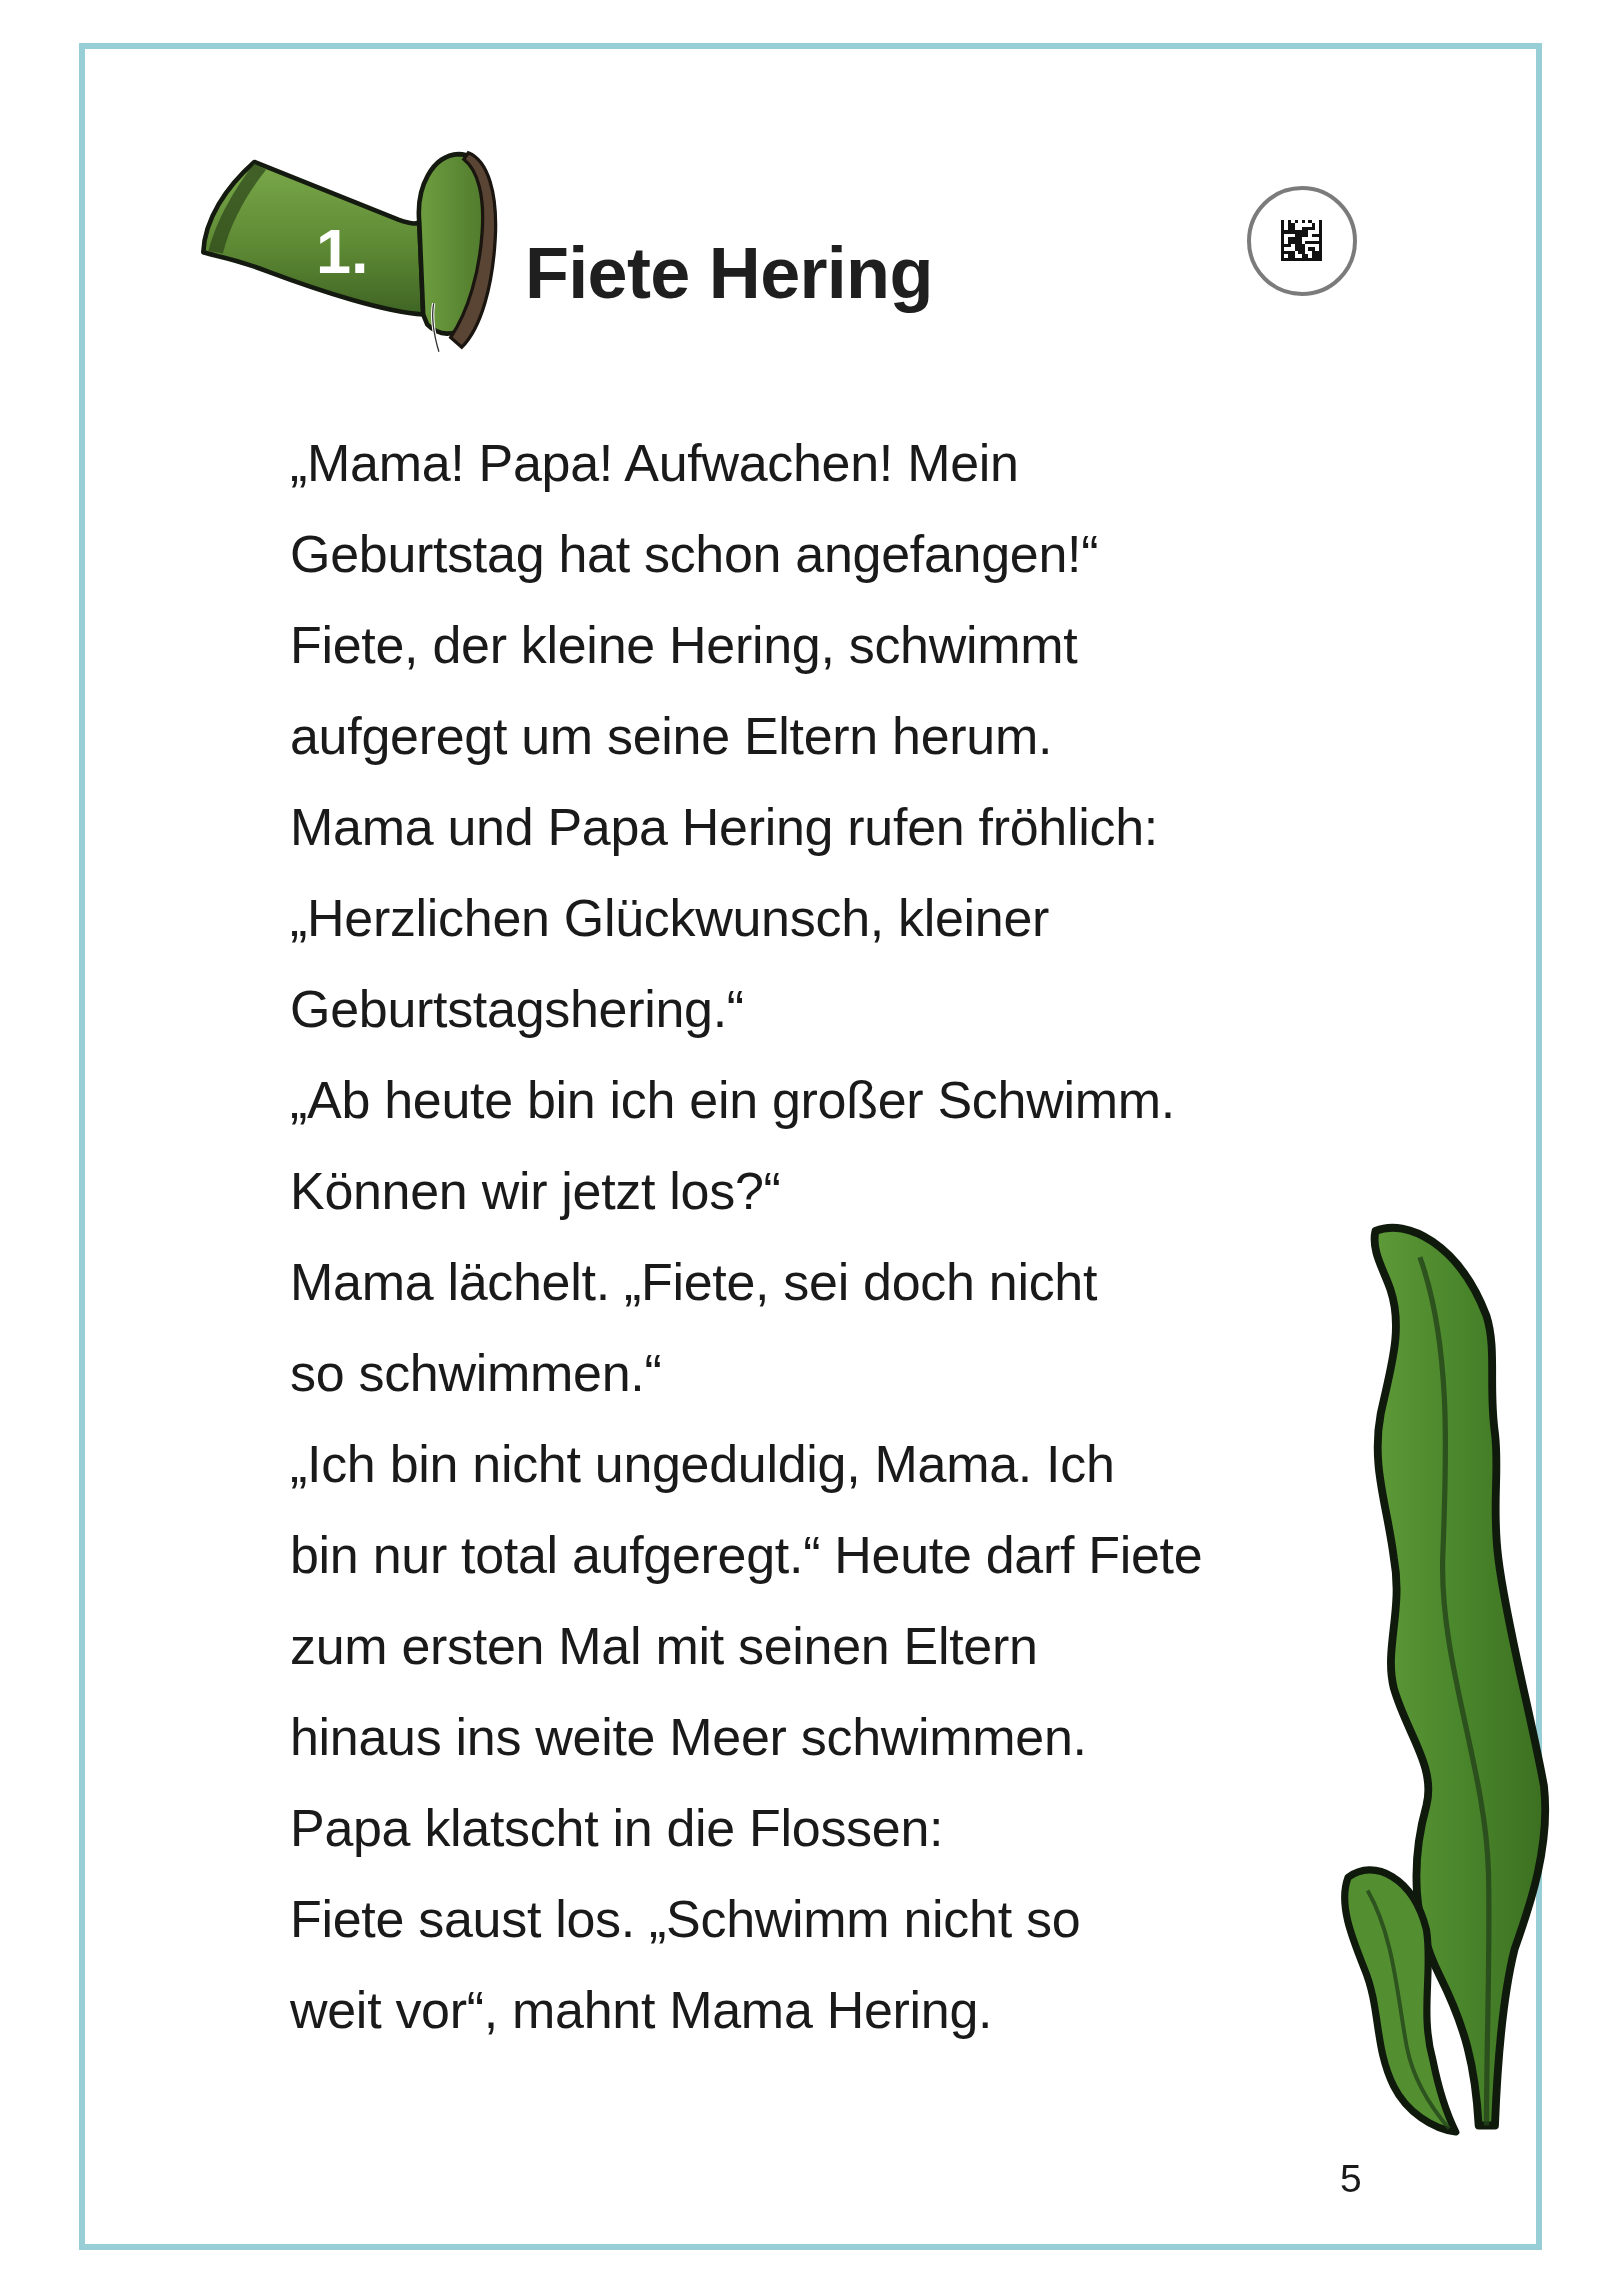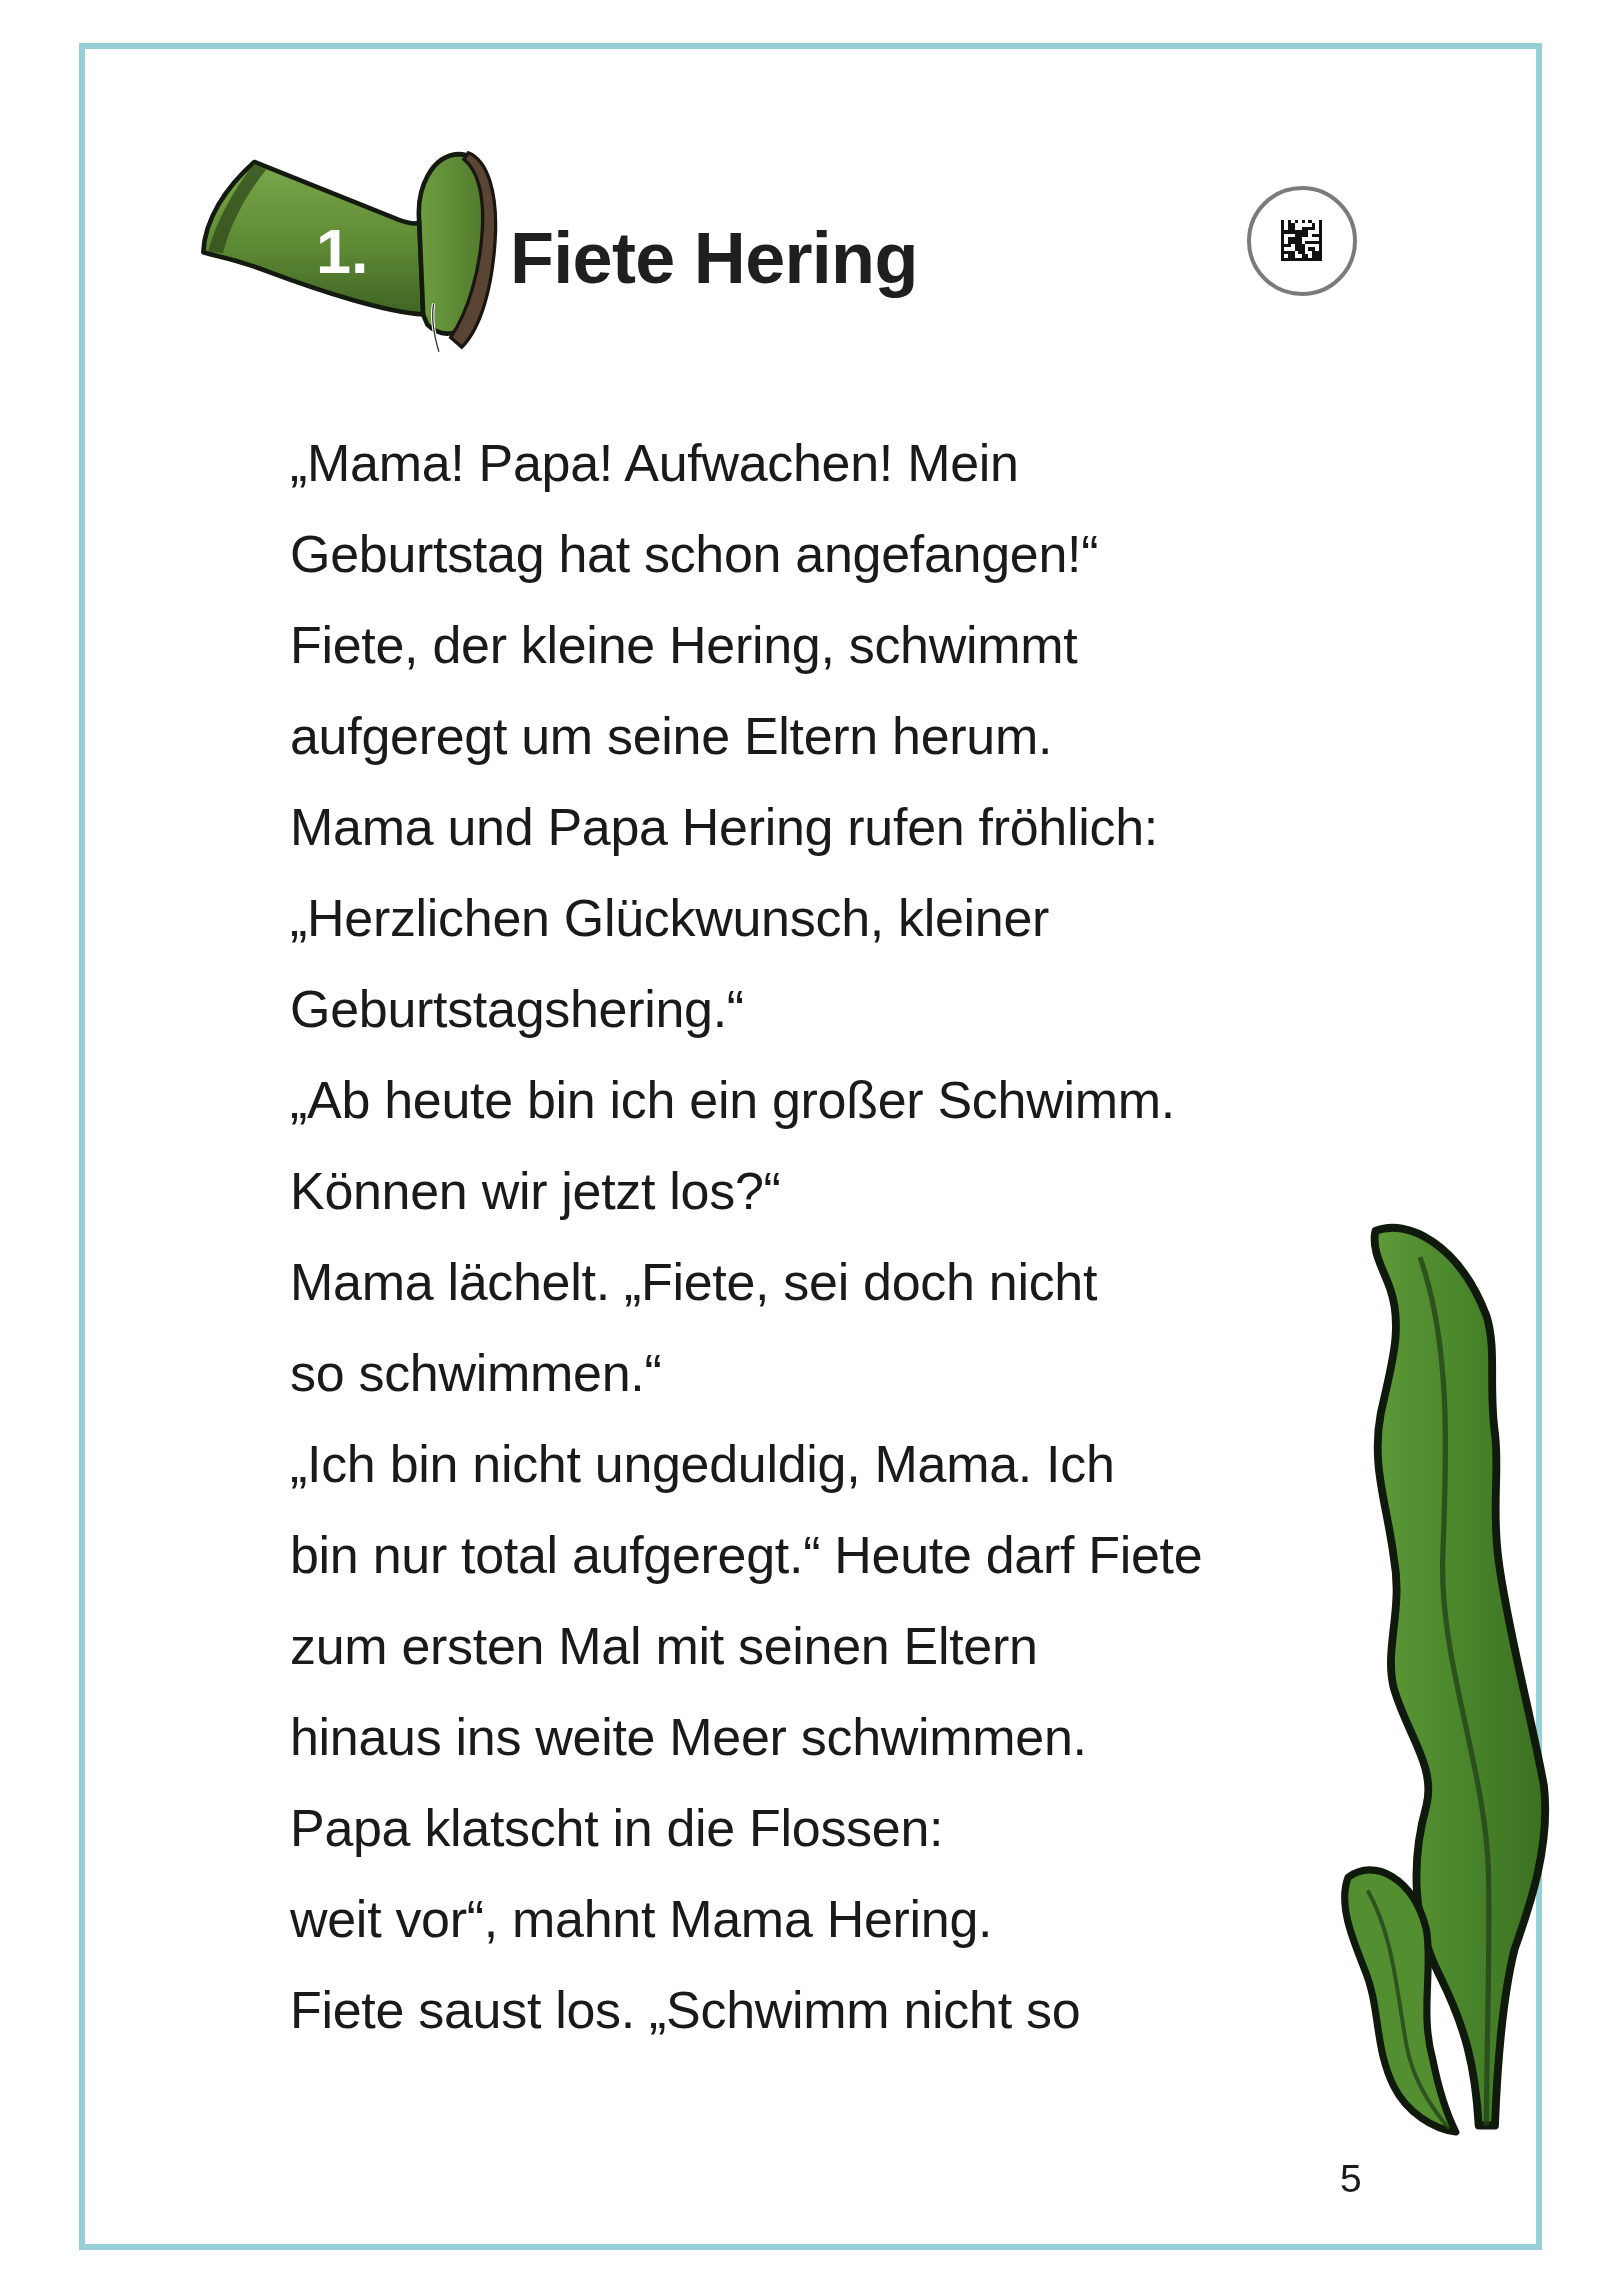--- a/index.html
+++ b/index.html
@@ -134,21 +134,21 @@
 
     <path d="M350 124 C345 70 370 22 410 20 C440 20 455 55 452 110 C450 170 440 230 420 280 C405 300 380 298 362 280 L356 265 Z" fill="url(#bootToe)" stroke="#151a10" stroke-width="7" stroke-linejoin="round"></path>
 
     <path d="M425 18 C455 30 470 80 466 150 C462 220 445 285 415 315 L398 300 C425 260 442 200 446 140 C450 85 440 45 418 28 Z" fill="#5a4535" stroke="#1b1510" stroke-width="5"></path>
     <path d="M372 248 C368 270 372 295 380 322" stroke="#ffffff" stroke-width="5" fill="none"></path>
     <path d="M372 248 C368 270 372 295 380 322" stroke="#333" stroke-width="2" fill="none"></path>
   </svg>
   <span class="chapter-number">1.</span>
 </div>
 
-<h1 class="chapter-title" style="margin:1px;">Fiete Hering</h1>
+<h1 class="chapter-title" style="margin:16px;">Fiete Hering</h1>
 
 <div class="code-badge">
   <svg width="41" height="41" viewBox="0 0 12 12" shape-rendering="crispEdges">
     <g fill="#111">
       <rect x="0" y="0" width="1" height="12"></rect>
       <rect x="0" y="11" width="12" height="1"></rect>
       <rect x="11" y="0" width="1" height="11"></rect>
       <rect x="2" y="0" width="1" height="1"></rect>
       <rect x="4" y="0" width="1" height="1"></rect>
       <rect x="6" y="0" width="1" height="1"></rect>
@@ -183,22 +183,22 @@
   <div class="story-line">Geburtstagshering.“</div>
   <div class="story-line">„Ab heute bin ich ein großer Schwimm.</div>
   <div class="story-line">Können wir jetzt los?“</div>
   <div class="story-line">Mama lächelt. „Fiete, sei doch nicht</div>
   <div class="story-line">so schwimmen.“</div>
   <div class="story-line">„Ich bin nicht ungeduldig, Mama. Ich</div>
   <div class="story-line">bin nur total aufgeregt.“ Heute darf Fiete</div>
   <div class="story-line">zum ersten Mal mit seinen Eltern</div>
   <div class="story-line">hinaus ins weite Meer schwimmen.</div>
   <div class="story-line">Papa klatscht in die Flossen:</div>
+  <div class="story-line">Fiete saust los. „Schwimm nicht so</div>
   <div class="story-line">weit vor“, mahnt Mama Hering.</div>
-  <div class="story-line">Fiete saust los. „Schwimm nicht so</div>
 </div>
 
 <div class="seaweed">
   <svg width="222" height="929" viewBox="0 0 340 1420">
     <defs>
       <linearGradient id="weed" x1="0" y1="0" x2="1" y2="0">
         <stop offset="0" stop-color="#5e9a38"></stop>
         <stop offset="0.5" stop-color="#4a862b"></stop>
         <stop offset="1" stop-color="#3c7021"></stop>
       </linearGradient>

